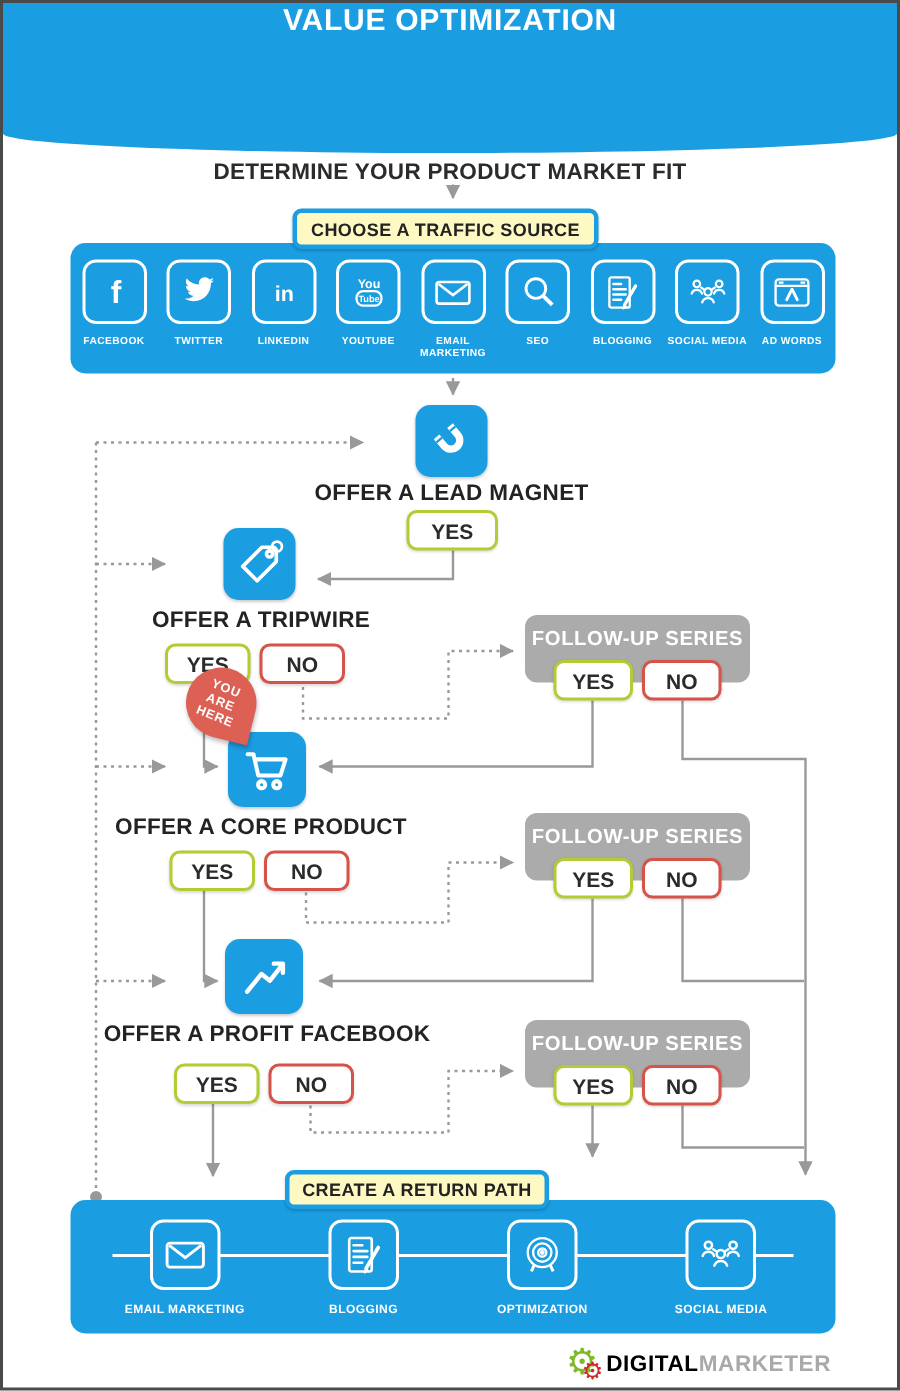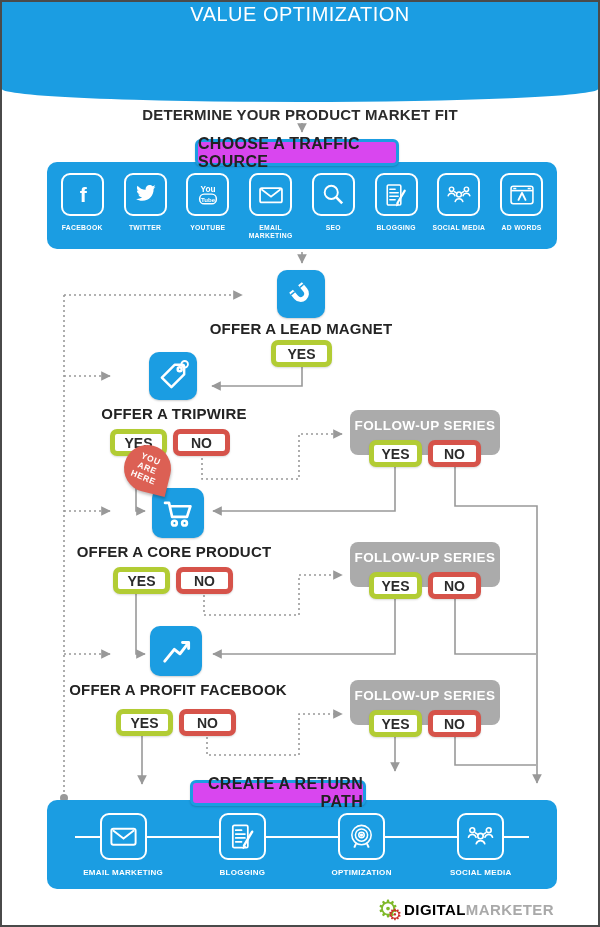--- a/index.html
+++ b/index.html
@@ -8,38 +8,38 @@
     position:relative; width:600px; height:927px; margin:0 auto;
     background:#ffffff; border:2px solid #4a4a4a; overflow:hidden;
   }
   
   .hdr {
     position:absolute; left:0; top:0; width:100%; height:100px;
     background:#1b9de2; text-align:center; color:#fff;
     border-radius:0 0 50% 50% / 0 0 13px 13px;
   }
   .hdr-title { font-size:41px; font-weight:bold; letter-spacing:1px; padding-top:7px; }
-  .hdr-sub   { font-size:20px; font-weight:normal; letter-spacing:.5px; margin-top:1px; }
+  .hdr-sub   { font-size:20px; font-weight:bold; letter-spacing:.5px; margin-top:1px; }
   
   .determine {
     position:absolute; left:0; top:104px; width:100%; text-align:center;
     font-size:15px; font-weight:bold; color:#2b2b2b; letter-spacing:.2px;
   }
   .title-box {
-    position:absolute; background:#d946ef; border:3px solid #1b9de2; border-radius:6px;
+    position:absolute; background:#fef9c3; border:3px solid #1b9de2; border-radius:6px;
     display:flex; align-items:center; justify-content:center;
-    font-size:16px; font-weight:bold; color:#222; letter-spacing:.3px;
+    font-size:12px; font-weight:bold; color:#222; letter-spacing:.3px;
     box-shadow:0 1px 2px rgba(0,0,0,.18); z-index:4;
   }
   .offer-label {
     position:absolute; text-align:center; font-size:15px; font-weight:bold;
     color:#232323; letter-spacing:.2px; z-index:3;
   }
   .btn {
-    position:absolute; height:27px; background:#fff; border:5px solid #ec4899;
+    position:absolute; height:27px; background:#fff; border:2px solid #ec4899;
     border-radius:7px; display:flex; align-items:center; justify-content:center;
     font-size:14px; font-weight:bold; color:#2b2b2b;
     box-shadow:0 1px 2px rgba(0,0,0,.15); z-index:3;
   }
   .btn.yes { border-color:#b2cc34; }
   .btn.no  { border-color:#d6534a; }
   .fu-box {
     position:absolute; left:348px; width:150px; height:45px; background:#ababab;
     border-radius:8px; color:#fff; font-size:13.5px; font-weight:bold;
     letter-spacing:.4px; text-align:center; padding-top:8px; z-index:2;
@@ -156,20 +156,28 @@
     <div class="chan-item">
       <div class="chan-icon">
         <svg width="27" height="27" viewBox="0 0 32 32">
             <path transform="translate(3.5 4)" fill="#fff" d="M24.6 2.9c-.9.4-1.8.7-2.7.8.97-.6 1.7-1.5 2.1-2.6-.9.5-1.95.93-3 1.15C20 1.2 18.7.6 17.3.6c-2.6 0-4.7 2.1-4.7 4.7 0 .37.04.73.12 1.07C8.8 6.2 5.3 4.3 3 1.5c-.4.7-.65 1.55-.65 2.4 0 1.64.83 3.08 2.1 3.93-.77-.02-1.5-.24-2.13-.58v.06c0 2.3 1.63 4.2 3.8 4.64-.4.1-.82.16-1.25.16-.3 0-.6-.03-.9-.08.6 1.88 2.35 3.25 4.42 3.29-1.62 1.27-3.66 2.03-5.87 2.03-.38 0-.76-.02-1.13-.07 2.1 1.35 4.58 2.13 7.25 2.13 8.7 0 13.46-7.2 13.46-13.46l-.02-.61c.93-.67 1.73-1.5 2.36-2.45z"></path>
           </svg>
       </div>
       <div class="chan-label">TWITTER</div>
     </div>
     <div class="chan-item">
       <div class="chan-icon">
+        <svg width="27" height="27" viewBox="0 0 32 32">
+            <text x="16" y="23" text-anchor="middle" font-size="17" font-weight="bold" fill="#fff">in</text>
+          </svg>
+      </div>
+      <div class="chan-label">LINKEDIN</div>
+    </div>
+    <div class="chan-item">
+      <div class="chan-icon">
         <svg width="28" height="28" viewBox="0 0 32 32">
           <text x="16" y="12.5" text-anchor="middle" font-size="9.5" font-weight="bold" fill="#fff">You</text>
           <rect x="6.5" y="15" width="19" height="11" rx="5" fill="none" stroke="#fff" stroke-width="1.7"></rect>
           <text x="16" y="23.6" text-anchor="middle" font-size="7" font-weight="bold" fill="#fff">Tube</text>
         </svg>
       </div>
       <div class="chan-label">YOUTUBE</div>
     </div>
     <div class="chan-item">
       <div class="chan-icon">

